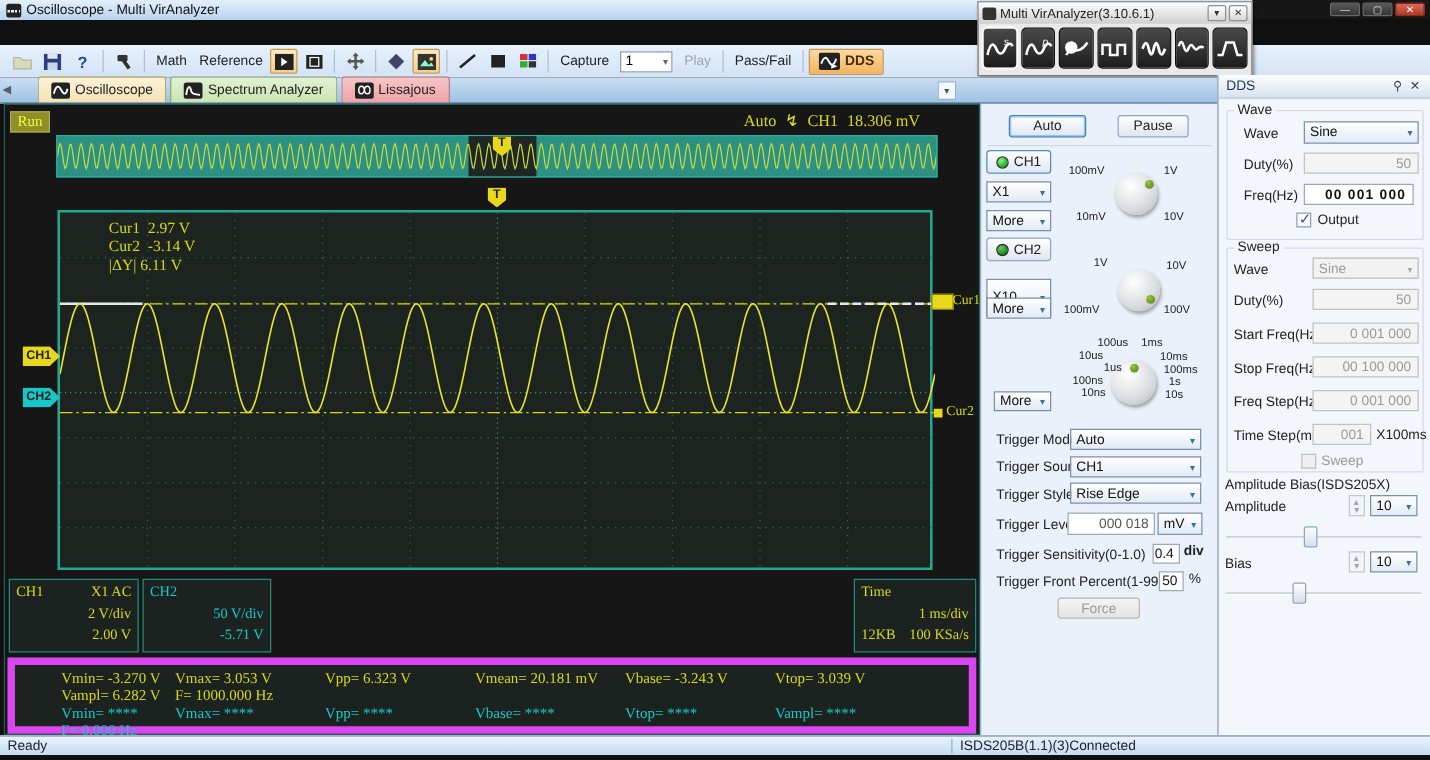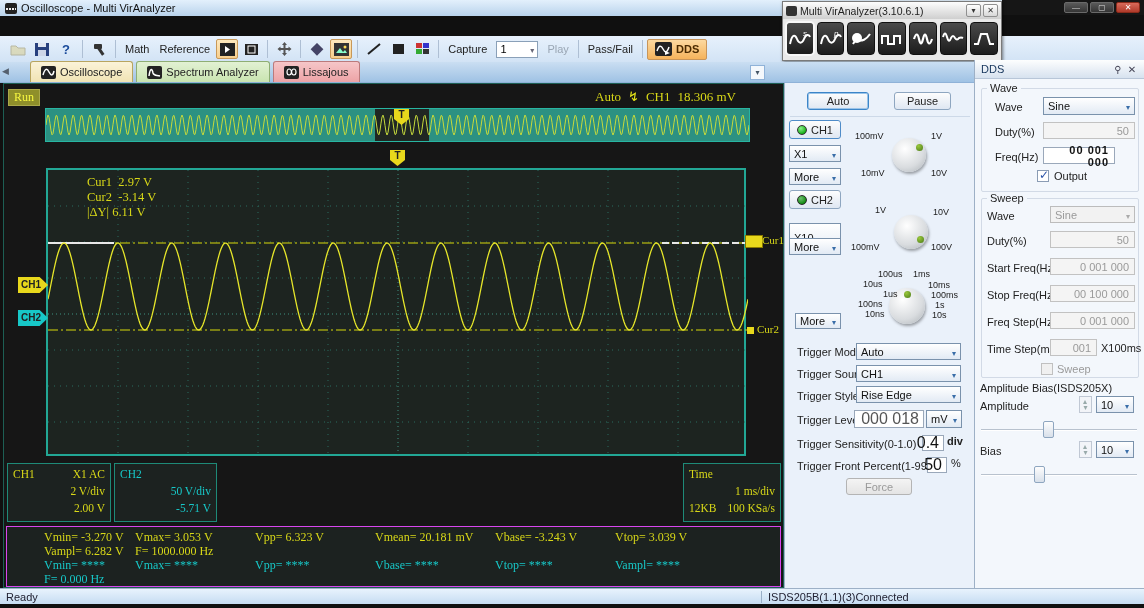--- a/index.html
+++ b/index.html
@@ -83,21 +83,21 @@
   #cur1-handle{left:741px;top:151px;width:18px;height:13px;background:#e8d81c;border:1px solid #8a7a00;}
   #cur1-text{left:758px;top:150px;color:#d8d818;font:11px "Liberation Serif",serif;}
   #cur2-dot{left:743px;top:243px;width:7px;height:7px;background:#e8d81c;}
   #cur2-text{left:753px;top:239px;color:#d8d818;font:11px "Liberation Serif",serif;}
   .infobox{top:379px;height:59px;border:1px solid #1e8a78;background:#1c2220;
            font:11.5px "Liberation Serif",serif;padding:2px 5px;line-height:17px;}
   .infobox .r1{display:flex;justify-content:space-between;}
   .infobox .r2,.infobox .r3{text-align:right;}
   .infobox .r3s{display:flex;justify-content:space-between;}
   .yellow{color:#d8d818;} .cyan{color:#17c8c8;}
-  #measure{left:2px;top:442px;width:775px;height:61px;border:1px solid #d946ef;background:#1c2220;
+  #measure{left:2px;top:442px;width:775px;height:61px;border:6px solid #d946ef;background:#1c2220;
            padding:3px 0 0 37px;font:12px "Liberation Serif",serif;line-height:14px;}
   .mrow span{display:inline-block;width:120px;}
   .mrow span:first-child{width:91px;}
 
   
   #panel{left:784px;top:83px;width:190px;height:505px;background:#eaf1fa;border-left:1px solid #9db0c6;color:#222;}
   .pbtn{border:1px solid #8ea6c0;border-radius:3px;background:linear-gradient(#fdfdfd,#dfe7f2);
         display:flex;align-items:center;justify-content:center;color:#222;}
   .pbtn.focus{border-color:#3c85c8;box-shadow:inset 0 0 0 1px #9cc4e8;}
   .pbtn.disabled{color:#9a9a9a;background:linear-gradient(#f4f4f4,#e4e4e4);border-color:#b4b4b4;}
@@ -108,21 +108,21 @@
   .combo.disabled .arr{color:#aaa;}
   .led{width:10px;height:10px;border-radius:50%;background:radial-gradient(circle at 35% 30%,#8cf08c,#19b019 70%,#0a700a);
        border:1px solid #333;margin-right:4px;}
   .knob{border-radius:50%;background:radial-gradient(circle at 38% 32%,#ffffff,#d9dcdf 60%,#aab0b5);
         box-shadow:1px 2px 3px rgba(0,0,0,.35);}
   .knob .dot{position:absolute;width:7px;height:7px;border-radius:50%;
         background:radial-gradient(circle at 35% 30%,#9ac83a,#4a7a1a);}
   .klabel{position:absolute;font-size:9px;color:#222;white-space:nowrap;}
   .plabel{position:absolute;font-size:11px;color:#222;white-space:nowrap;}
   .pinput{position:absolute;border:1px solid #9aa8ba;background:#fff;color:#555;
-          text-align:right;padding:0 4px;font-size:16px;display:flex;align-items:center;justify-content:flex-end;}
+          text-align:right;padding:0 4px;font-size:11px;display:flex;align-items:center;justify-content:flex-end;}
   .psep{position:absolute;left:5px;width:180px;height:1px;background:#cdd9e8;}
 
   
   #ddspanel{left:974px;top:60px;width:170px;height:528px;background:#f3f7fc;border-left:1px solid #9db0c6;color:#222;}
   #ddshead{left:0;top:0;width:170px;height:19px;background:linear-gradient(#fdfefe,#d7e2ef);
            border-bottom:1px solid #b8c6d8;display:flex;align-items:center;padding:0 6px;color:#17365c;}
   #ddshead .hbtn{margin-left:auto;color:#445;font-size:10px;width:14px;text-align:center;}
   #ddshead .hbtn2{color:#445;font-size:10px;width:14px;text-align:center;}
   .group{position:absolute;border:1px solid #d2dae6;border-radius:2px;}
   .glegend{position:absolute;background:#f3f7fc;padding:0 3px;color:#222;}
@@ -527,21 +527,21 @@
     <div class="group" style="left:6px;top:28px;width:158px;height:104px;"></div>
     <span class="glegend" style="left:12px;top:22px;">Wave</span>
     <span class="plabel" style="left:20px;top:41px;">Wave</span>
     <span class="combo abs" style="left:68px;top:37px;width:92px;height:18px;">
         <span>Sine</span>
         <span class="arr"></span>
       </span>
     <span class="plabel" style="left:20px;top:66px;">Duty(%)</span>
     <span class="dinput disabled" style="left:68px;top:62px;width:92px;height:17px;">50</span>
     <span class="plabel" style="left:20px;top:91px;">Freq(Hz)</span>
-    <span class="dinput" style="left:68px;top:87px;width:72px;height:17px;font-weight:bold;letter-spacing:1px;">00 001 000</span>
+    <span class="dinput" style="left:68px;top:87px;width:88px;height:17px;font-weight:bold;letter-spacing:1px;">00 001 000</span>
     <span class="checkbox checked" style="left:62px;top:110px;"></span>
     <span class="plabel" style="left:79px;top:110px;">Output</span>
 
     <div class="group" style="left:6px;top:138px;width:158px;height:180px;"></div>
     <span class="glegend" style="left:12px;top:132px;">Sweep</span>
     <span class="plabel" style="left:12px;top:150px;">Wave</span>
     <span class="combo abs disabled" style="left:75px;top:146px;width:85px;height:17px;">
         <span>Sine</span>
         <span class="arr"></span>
       </span>

